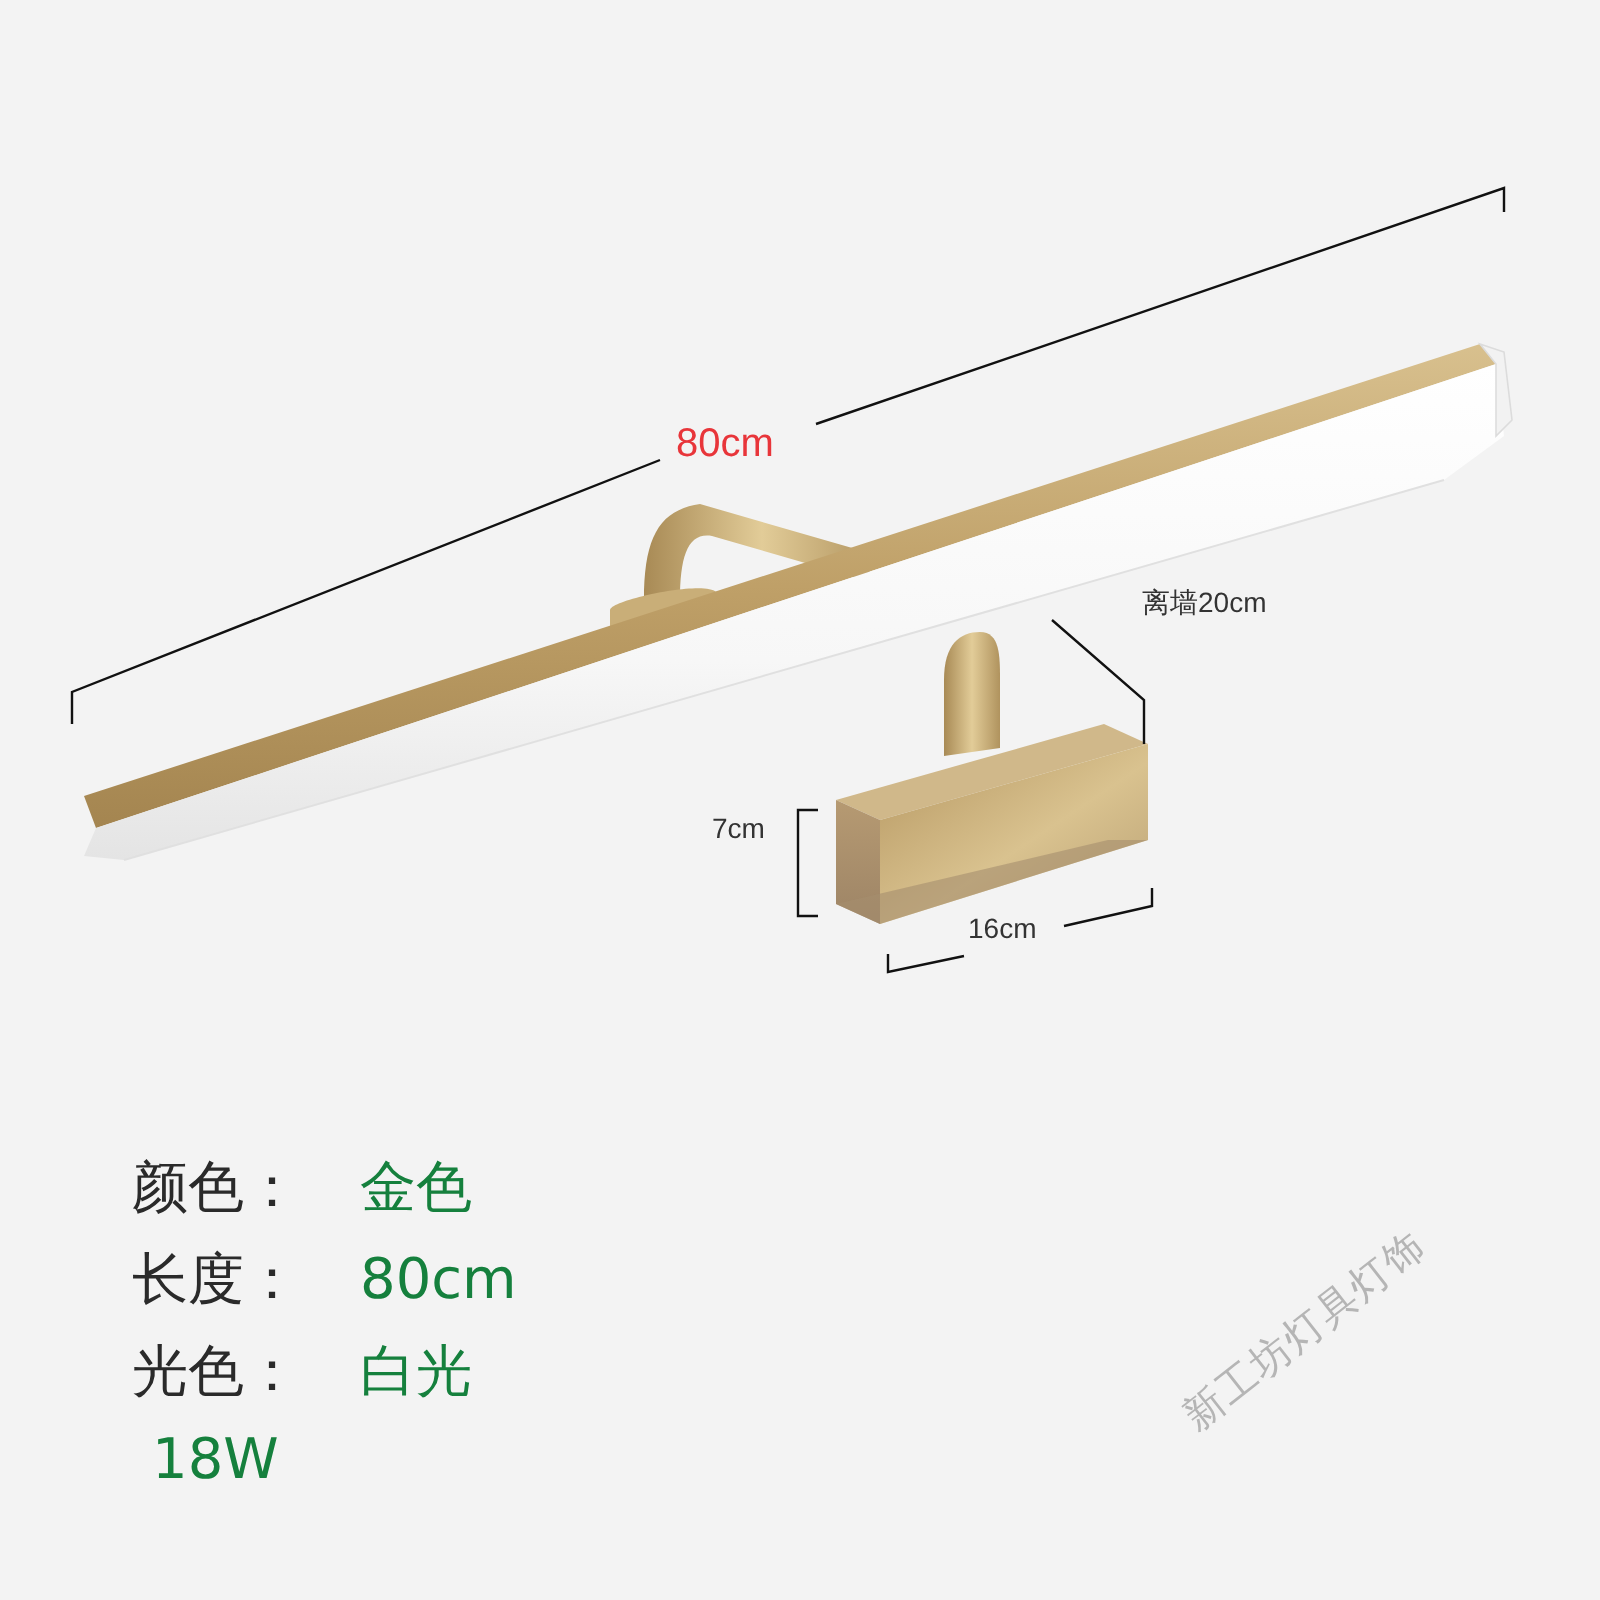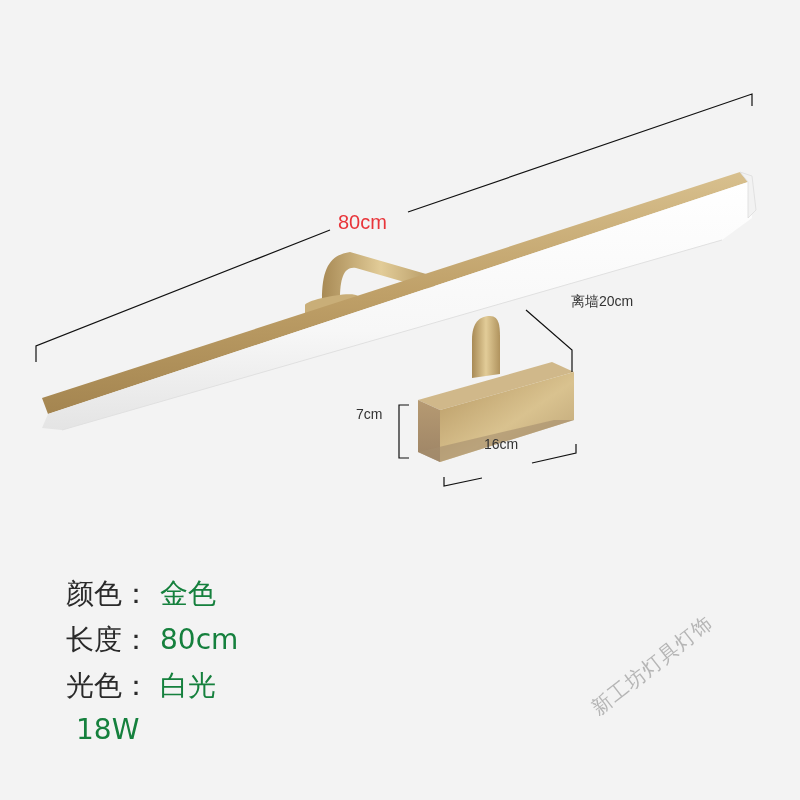--- a/index.html
+++ b/index.html
@@ -2,23 +2,23 @@
 <html><head>
   <meta charset="utf-8">
   <style>
     html, body { margin: 0; padding: 0; }
     body { width: 800px; height: 800px; background: #f3f3f3; position: relative; overflow: hidden; font-family: "Liberation Sans", "DejaVu Sans", sans-serif; }
     .canvas { position: absolute; left: 0; top: 0; width: 800px; height: 800px; }
     .dim-label { position: absolute; font-family: "Liberation Sans", "DejaVu Sans", sans-serif; color: #333; font-size: 14px; white-space: nowrap; }
     .dim-main { color: #e8353a; font-size: 20px; left: 338px; top: 211px; }
     .dim-wall { left: 571px; top: 293px; }
     .dim-height { left: 356px; top: 406px; }
-    .dim-width { left: 484px; top: 436px; }
+    .dim-width { left: 484px; top: 456px; }
     .specs { position: absolute; left: 66px; top: 575px; }
-    .spec-row { display: flex; align-items: baseline; height: 46px; font-size: 28px; }
+    .spec-row { display: flex; align-items: baseline; height: 46px; font-size: 28px; gap: 20px; }
     .spec-label { color: #2a2a2a; font-family: "DejaVu Sans", sans-serif; }
     .spec-value { color: #15803d; margin-left: 10px; font-family: "DejaVu Sans", sans-serif; }
     .watermark { position: absolute; left: 586px; top: 700px; font-size: 20px; color: #b5b5b5; transform: rotate(-38deg); transform-origin: left top; font-family: "DejaVu Sans", sans-serif; letter-spacing: 1px; }
   </style>
 </head>
 <body>
 
 <svg class="canvas" viewBox="0 0 800 800" xmlns="http://www.w3.org/2000/svg">
   <defs>
     <linearGradient id="goldBar" x1="0" y1="0" x2="0" y2="1">

